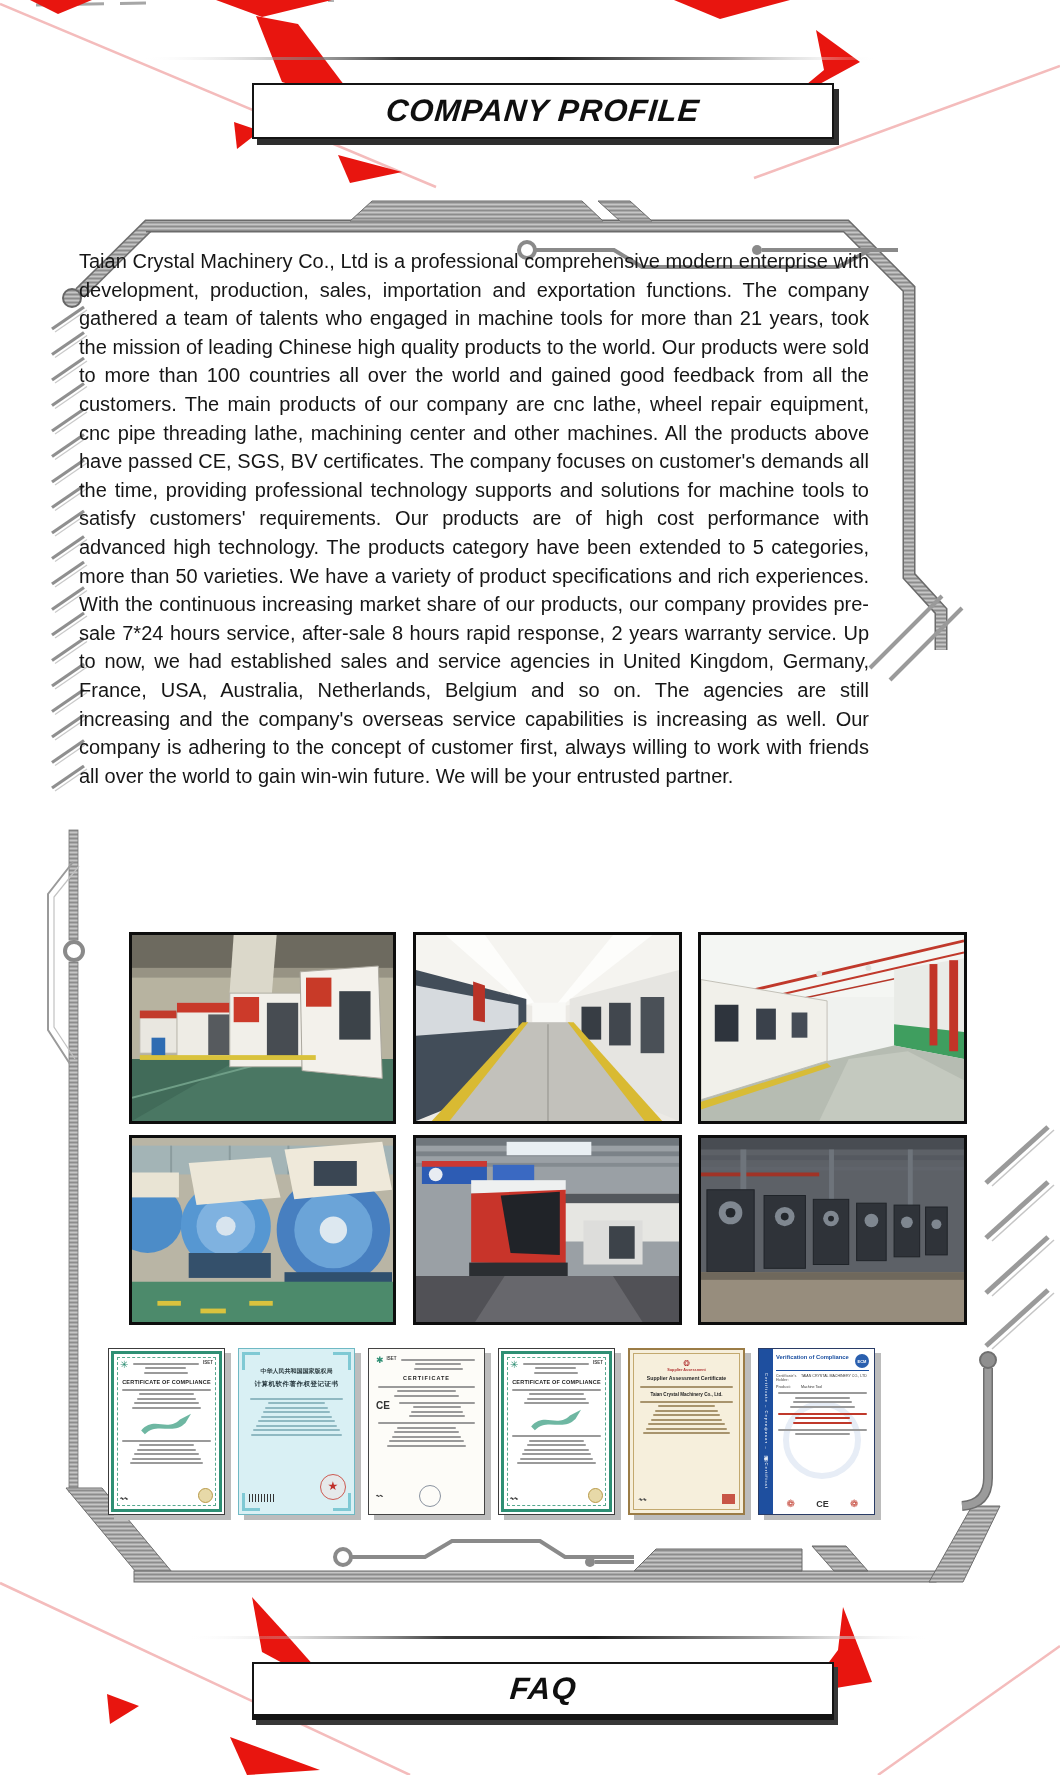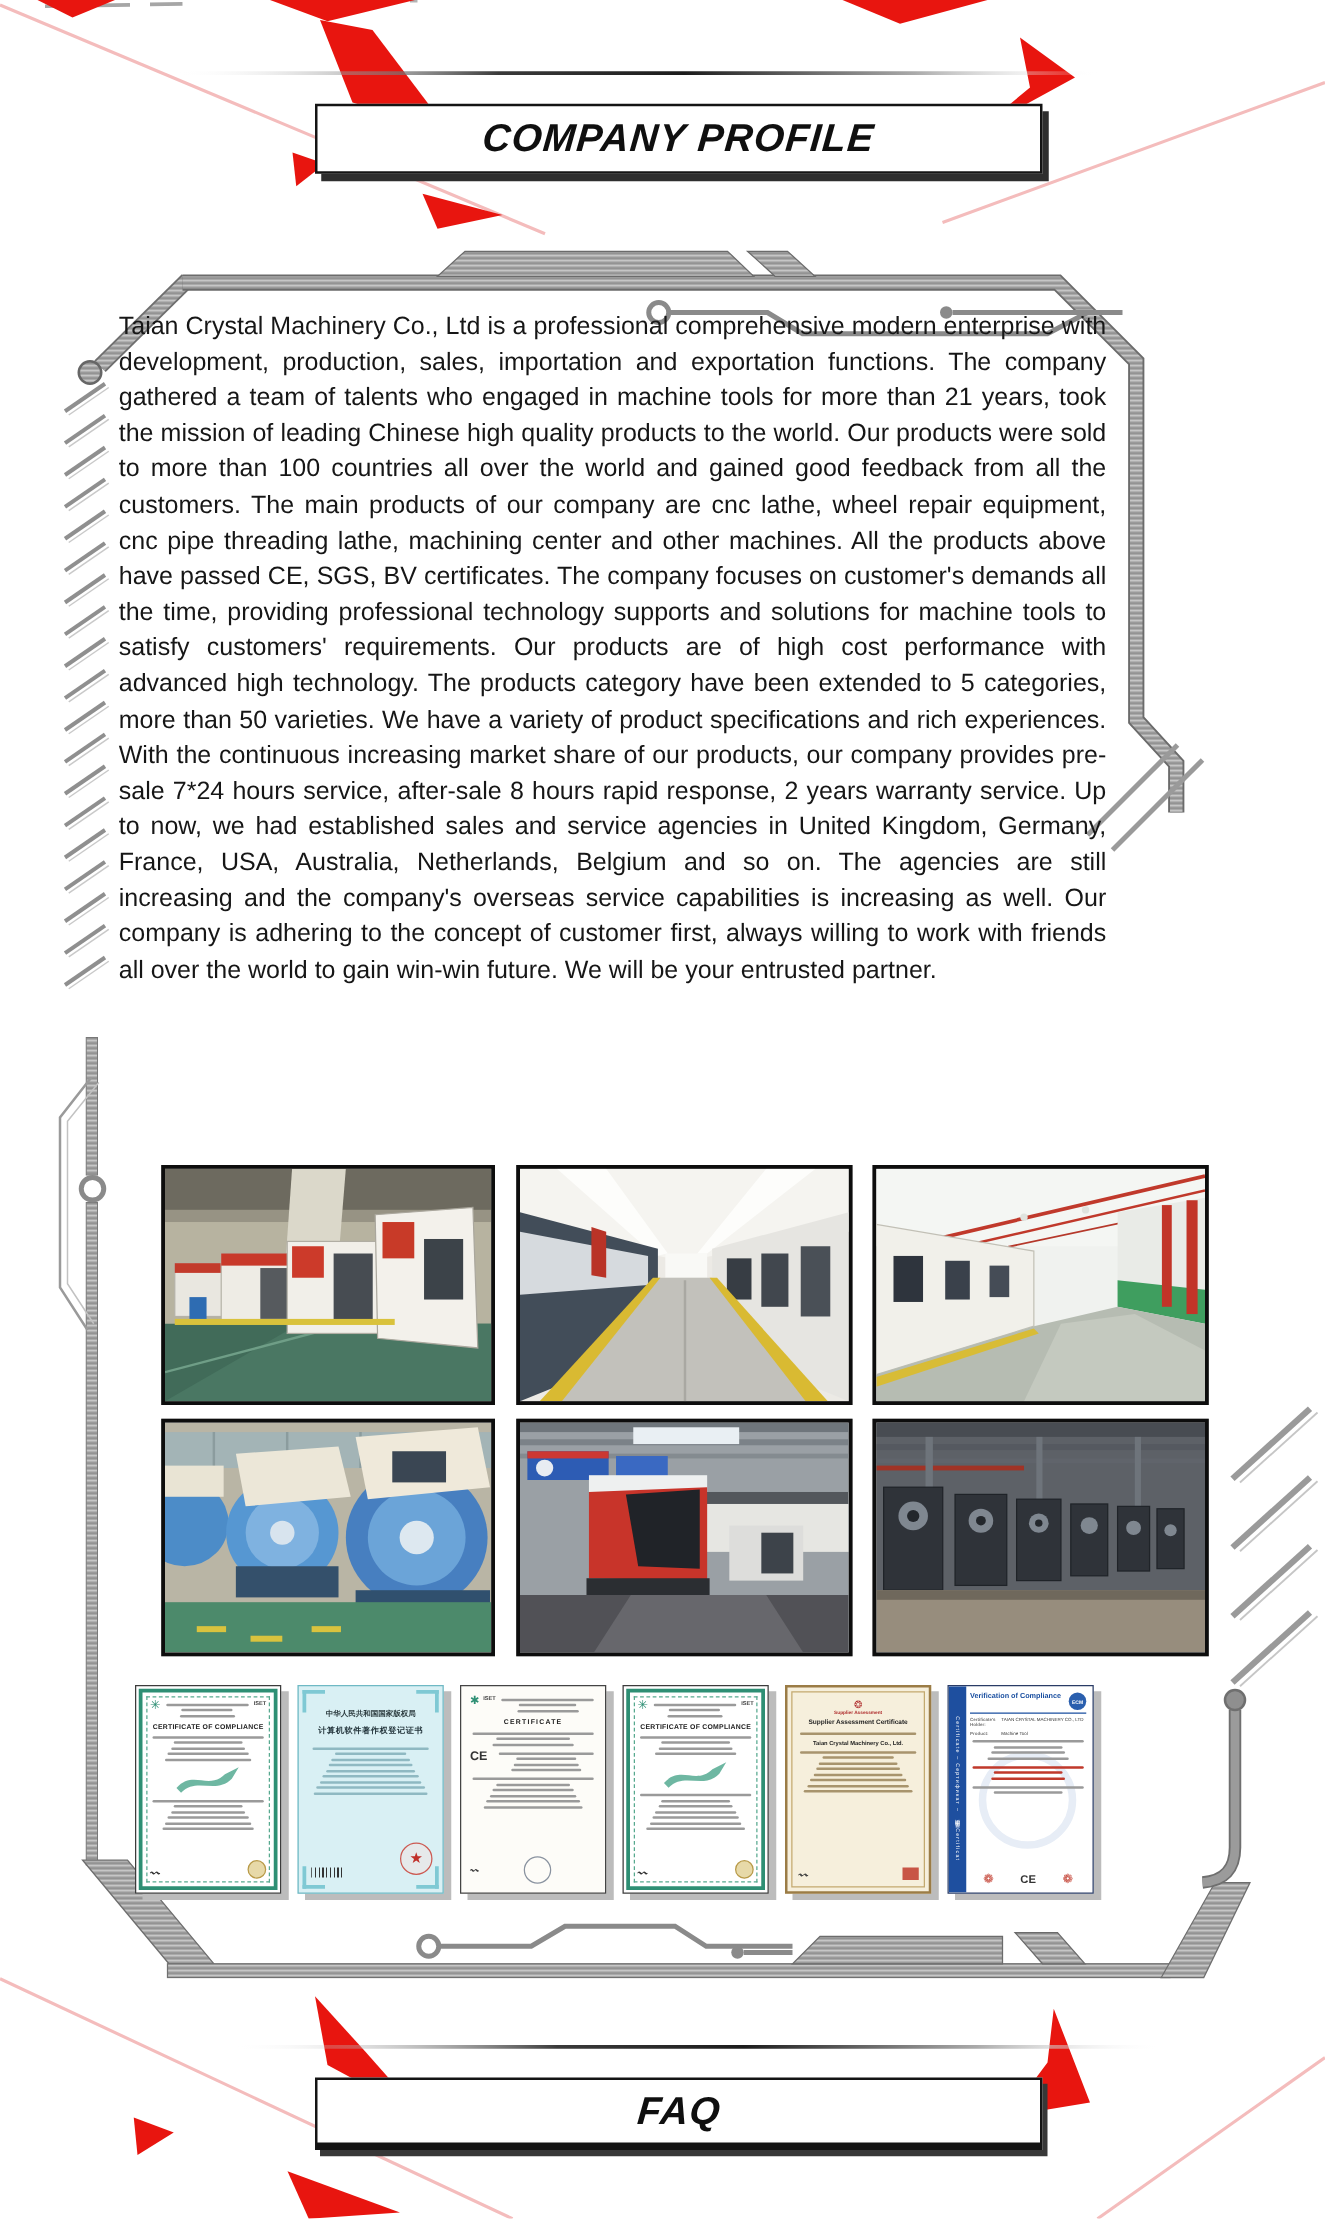--- a/index.html
+++ b/index.html
@@ -9,21 +9,21 @@
 
   
   .banner{position:absolute;left:252px;width:578px;background:#fff;border:2px solid #141414;
           display:flex;align-items:center;justify-content:center;z-index:6;}
   .banner.top{top:83px;height:52px;box-shadow:5px 6px 0 #2e2e2e;}
   .banner.bottom{top:1662px;height:50px;border-bottom-width:6px;box-shadow:4px 5px 0 #383838;}
   .banner span{font-style:italic;font-weight:bold;font-size:31px;letter-spacing:1px;color:#0f0f0f;
                transform:skewX(-5deg);white-space:nowrap;}
 
   
-  .about{position:absolute;left:95px;top:247px;width:790px;z-index:4;}
+  .about{position:absolute;left:79px;top:247px;width:790px;z-index:4;}
   .about p{margin:0;font-size:20px;line-height:28.6px;text-align:justify;color:#161616;}
 
   
   .photo{position:absolute;border:3px solid #0d0d0d;background:#9a9a9a;overflow:hidden;z-index:5;}
   .photo svg{display:block;width:100%;height:100%;}
 
   
   #certs{position:absolute;left:108px;top:1348px;display:flex;gap:13px;z-index:5;}
   .cert{position:relative;width:117px;height:167px;background:#fff;border:1.5px solid #3c3c3c;
         box-shadow:6px 5px 0 #bcbcbc;overflow:hidden;box-sizing:border-box;font-family:"Liberation Sans",sans-serif;}

